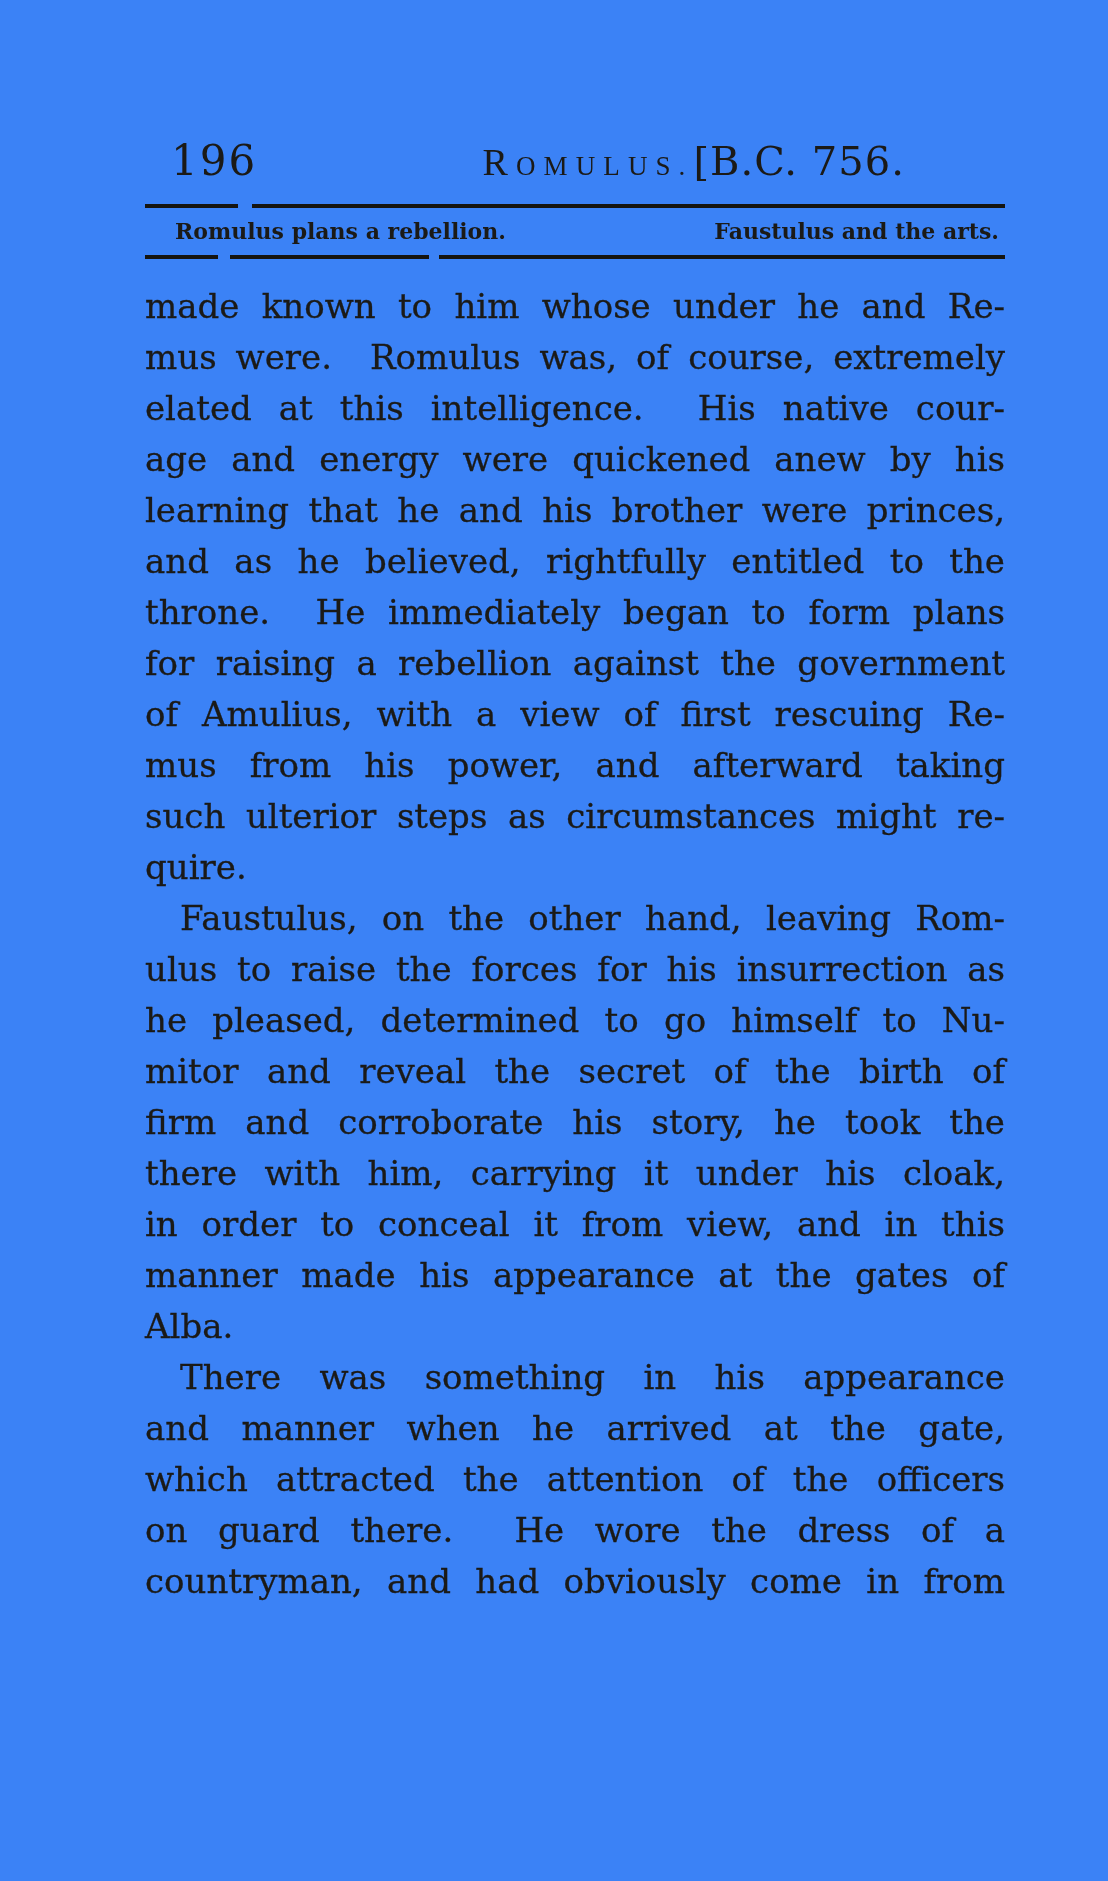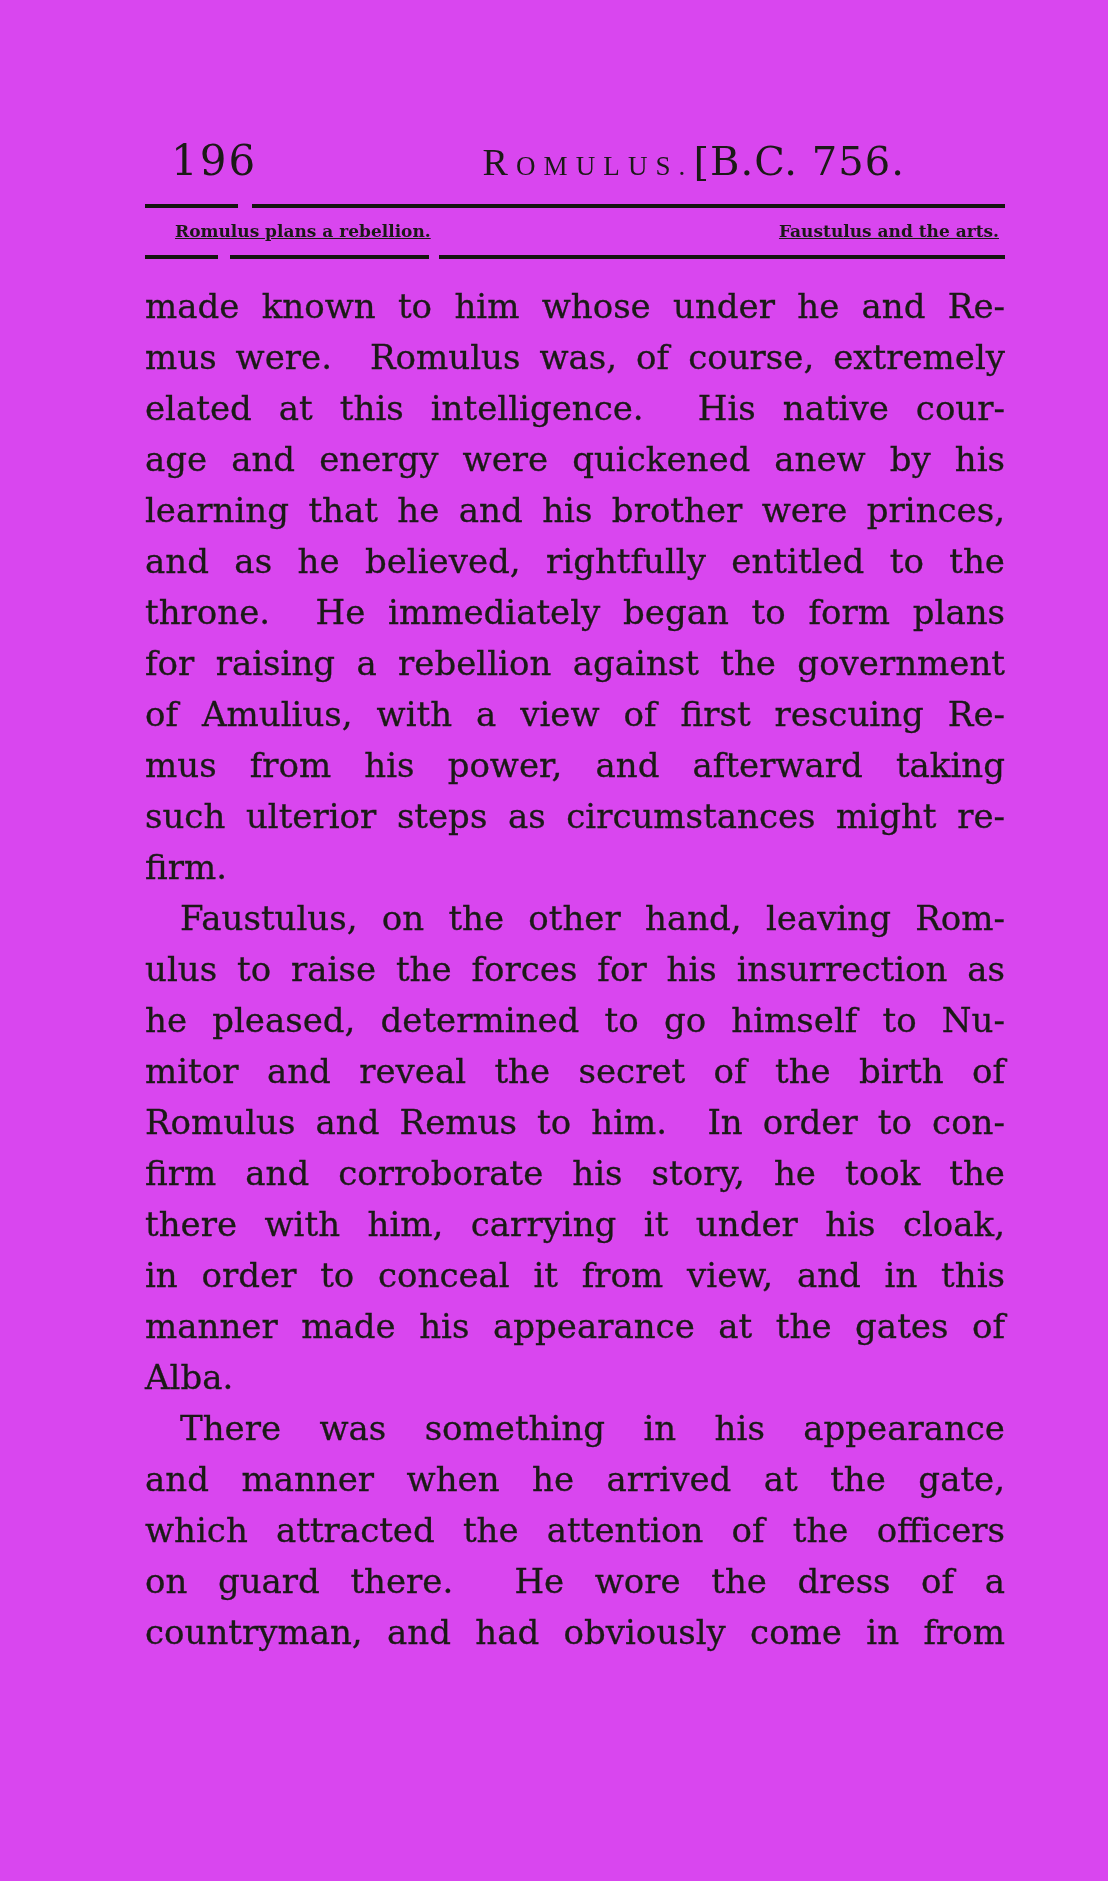--- a/index.html
+++ b/index.html
@@ -1,21 +1,21 @@
 <!DOCTYPE html>
 <html><head>
 <meta charset="utf-8">
 <style>
   html, body { margin: 0; padding: 0; background: #e8e8e8; }
   .sheet {
     position: relative;
     width: 1108px;
     height: 1881px;
     margin: 0 auto;
-    background: #d946ef;
+    background: #3b82f6;
     color: #1b1a17;
     font-family: "DejaVu Serif", "Liberation Serif", serif;
     overflow: hidden;
   }
   .content {
     position: absolute;
     left: 145px;
     top: 136px;
     width: 860px;
   }
@@ -62,24 +62,23 @@
       #15140f 9.9% 33%, rgba(0,0,0,0) 33% 34.2%,
       #15140f 34.2% 100%);
   }
 
   
   .column-heads {
     margin-top: 7px;
     display: flex;
     justify-content: space-between;
     align-items: baseline;
-    font-size: 17px;
+    font-size: 22px;
     font-weight: 700;
     line-height: 32px;
-    text-decoration: underline;
   }
   .column-heads .left  { padding-left: 30px; }
   .column-heads .right { padding-right: 6px; }
 
   
   .bodytext {
     margin-top: 22px;
     font-size: 34px;
     line-height: 51px;
     word-spacing: 2px;
@@ -121,29 +120,28 @@
         <div class="ln">mus were.&nbsp; Romulus was, of course, extremely</div>
         <div class="ln">elated at this intelligence.&nbsp; His native cour-</div>
         <div class="ln">age and energy were quickened anew by his</div>
         <div class="ln">learning that he and his brother were princes,</div>
         <div class="ln">and as he believed, rightfully entitled to the</div>
         <div class="ln">throne.&nbsp; He immediately began to form plans</div>
         <div class="ln">for raising a rebellion against the government</div>
         <div class="ln">of Amulius, with a view of first rescuing Re-</div>
         <div class="ln">mus from his power, and afterward taking</div>
         <div class="ln">such ulterior steps as circumstances might re-</div>
-        <div class="ln end">firm.</div>
+        <div class="ln end">quire.</div>
       </div>
 
       <div class="paragraph">
         <div class="ln indent">Faustulus, on the other hand, leaving Rom-</div>
         <div class="ln">ulus to raise the forces for his insurrection as</div>
         <div class="ln">he pleased, determined to go himself to Nu-</div>
         <div class="ln">mitor and reveal the secret of the birth of</div>
-        <div class="ln">Romulus and Remus to him.&nbsp; In order to con-</div>
         <div class="ln">firm and corroborate his story, he took the</div>
         <div class="ln">there with him, carrying it under his cloak,</div>
         <div class="ln">in order to conceal it from view, and in this</div>
         <div class="ln">manner made his appearance at the gates of</div>
         <div class="ln end">Alba.</div>
       </div>
 
       <div class="paragraph">
         <div class="ln indent">There was something in his appearance</div>
         <div class="ln">and manner when he arrived at the gate,</div>

